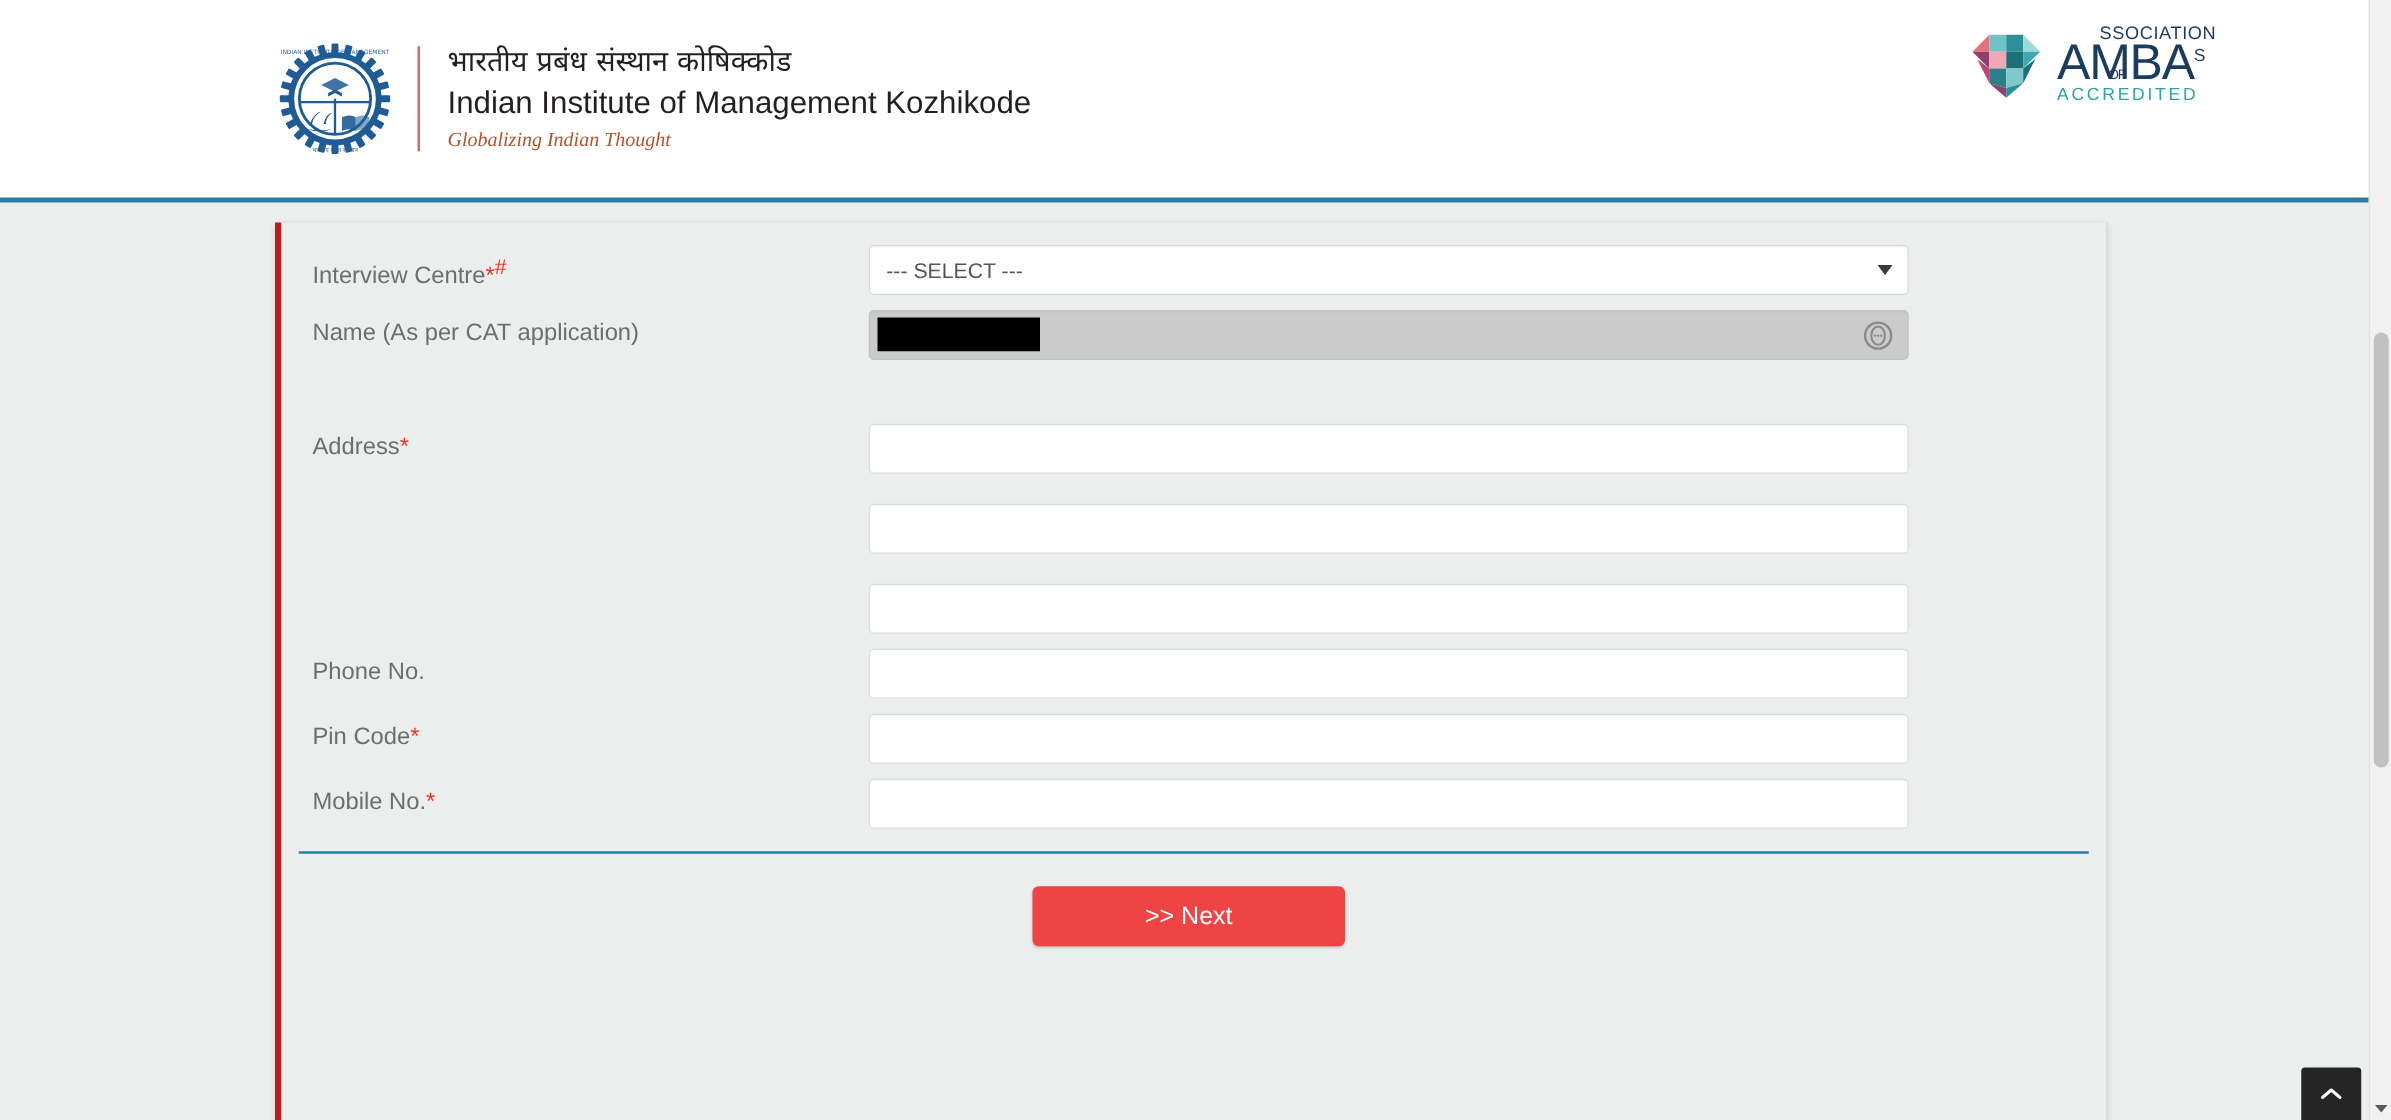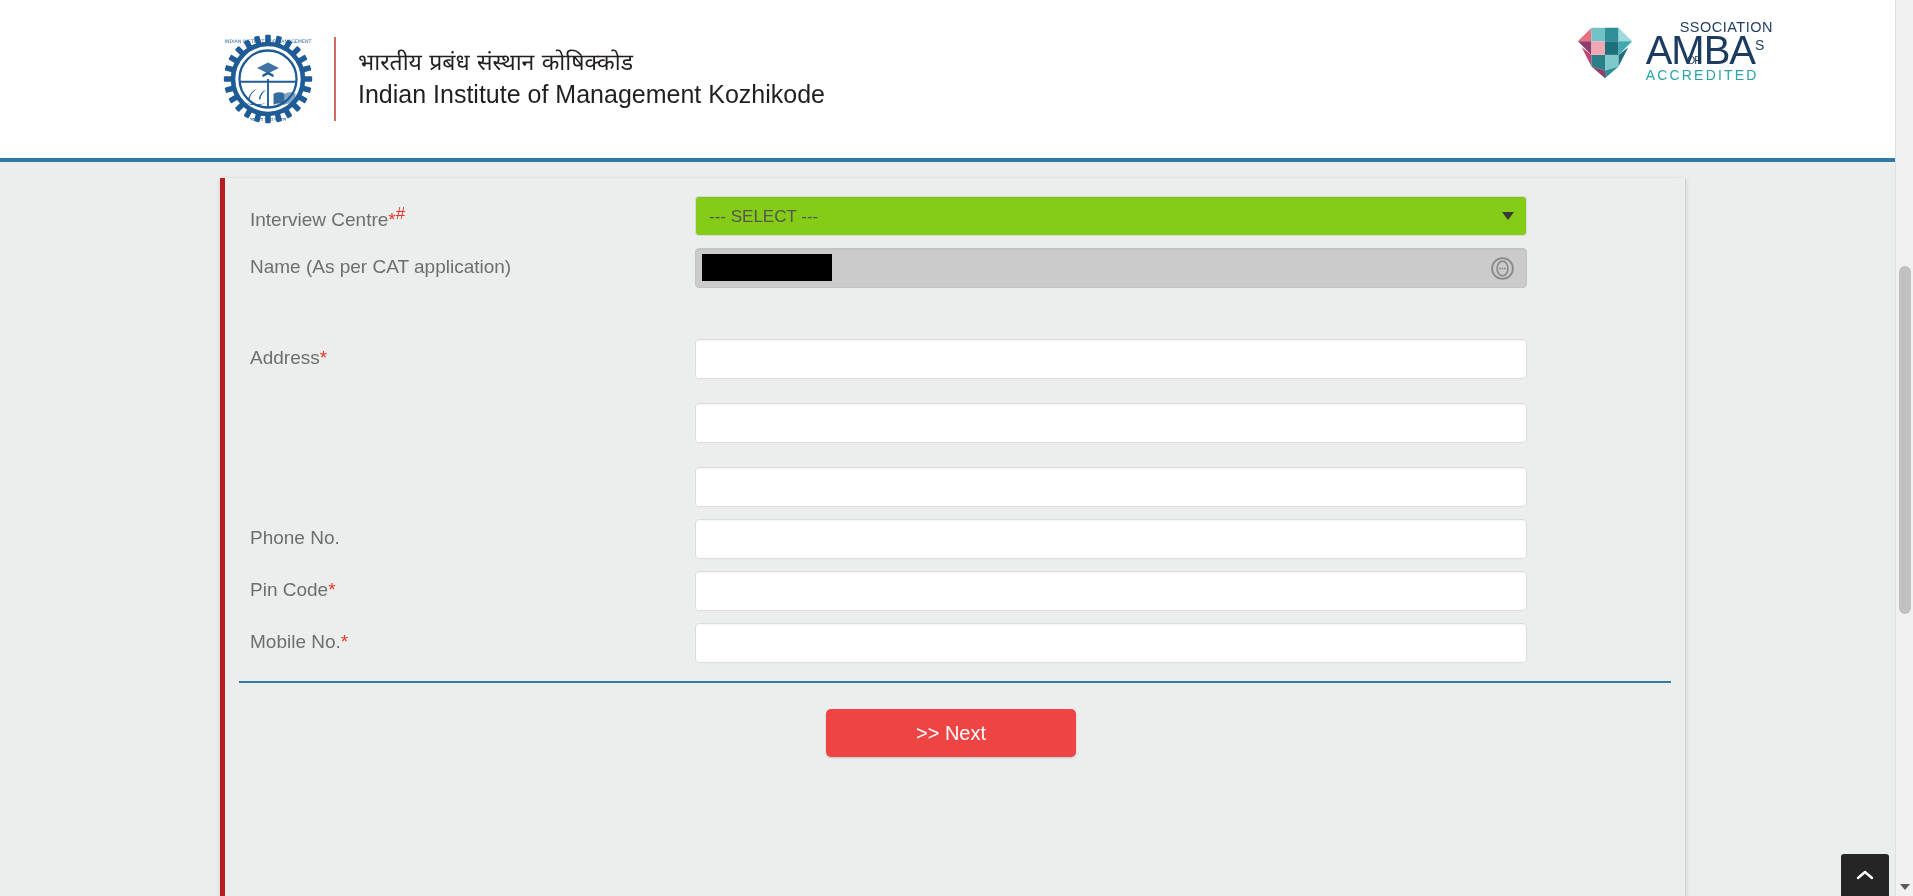--- a/index.html
+++ b/index.html
@@ -169,21 +169,21 @@
   .sel-wrap {
     position: relative;
     width: 832px;
     height: 40px;
   }
   select.styled {
     -webkit-appearance: none;
     appearance: none;
     width: 832px;
     height: 40px;
-    background: #84cc16;
+    background: #ffffff;
     border: 1px solid #d9d9d9;
     border-radius: 4px;
     padding: 0 30px 0 13px;
     font-size: 17px;
     color: #555;
     font-family: "Liberation Sans", sans-serif;
     box-shadow: 0 1px 1px rgba(0,0,0,.05) inset;
   }
   .sel-caret {
     position: absolute;
@@ -397,20 +397,21 @@
             <text x="50" y="96" text-anchor="middle">भारतीय प्रबंध संस्थान</text>
           </g>
         </svg>
       </div>
 
       <div class="brand-divider"></div>
 
       <div class="brand-text">
         <div class="brand-hindi">भारतीय प्रबंध संस्थान कोषिक्कोड</div>
         <div class="brand-english">Indian Institute of Management Kozhikode</div>
+        <div class="brand-tagline">Globalizing Indian Thought</div>
       </div>
     </div>
 
     <div class="amba">
       <div class="amba-mark">
         <svg viewBox="0 0 64 64" xmlns="http://www.w3.org/2000/svg">
           <g>
             <polygon points="4,22 18,22 18,8" fill="#e8707f"></polygon>
             <polygon points="18,8 32,8 32,22 18,22" fill="#6fc3c6"></polygon>
             <polygon points="32,8 46,8 46,22 32,22" fill="#2f8f96"></polygon>

